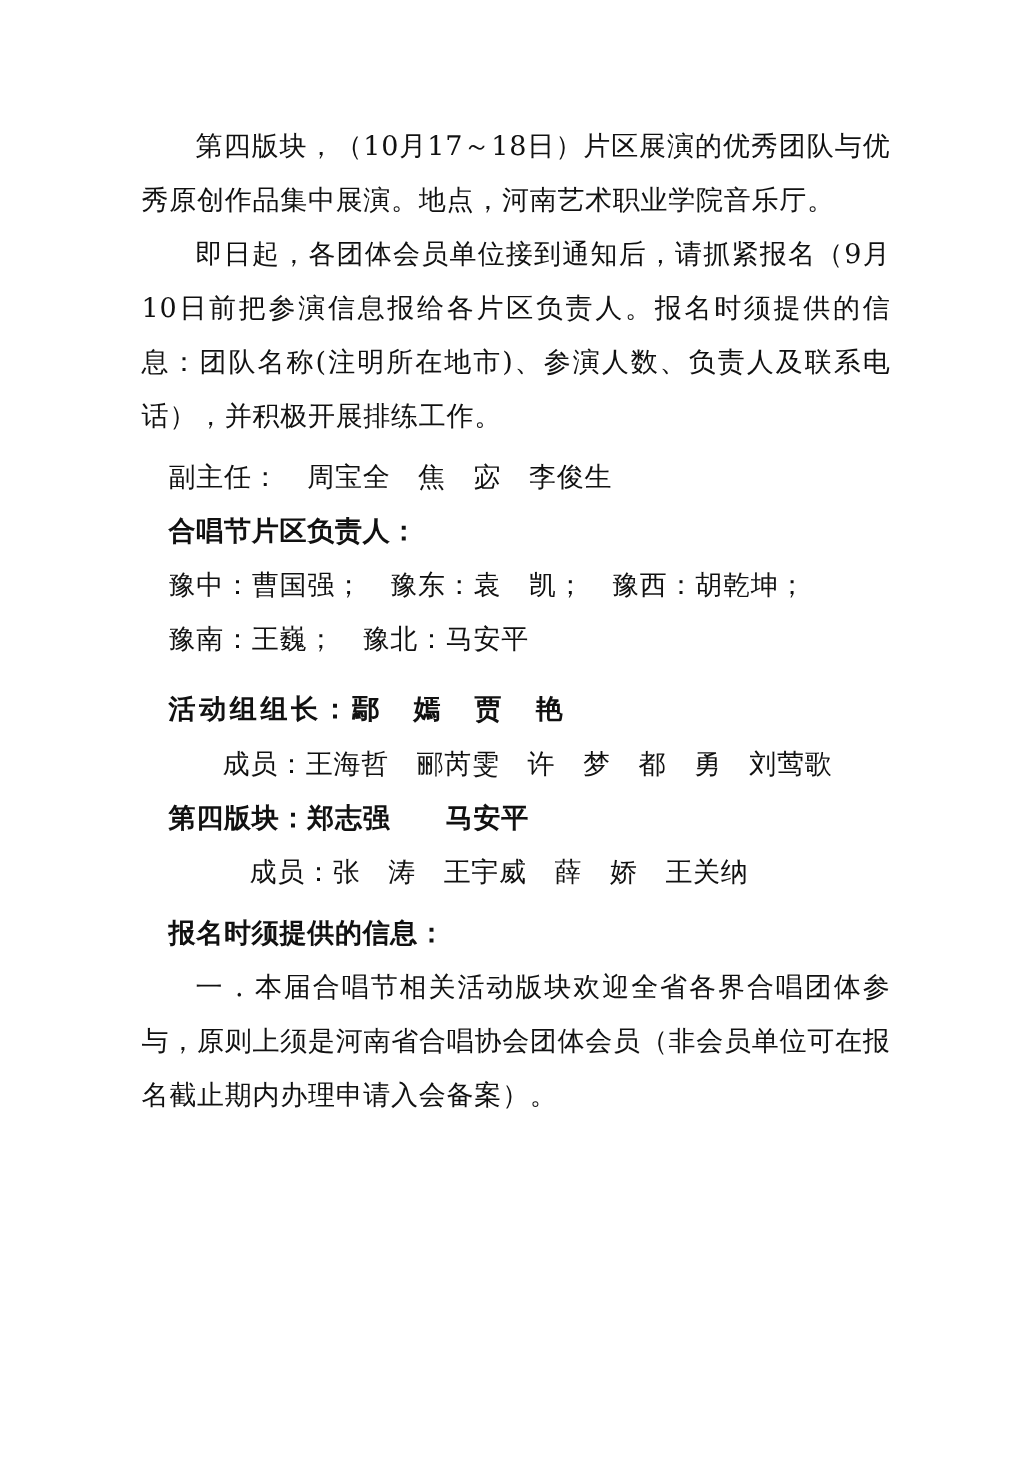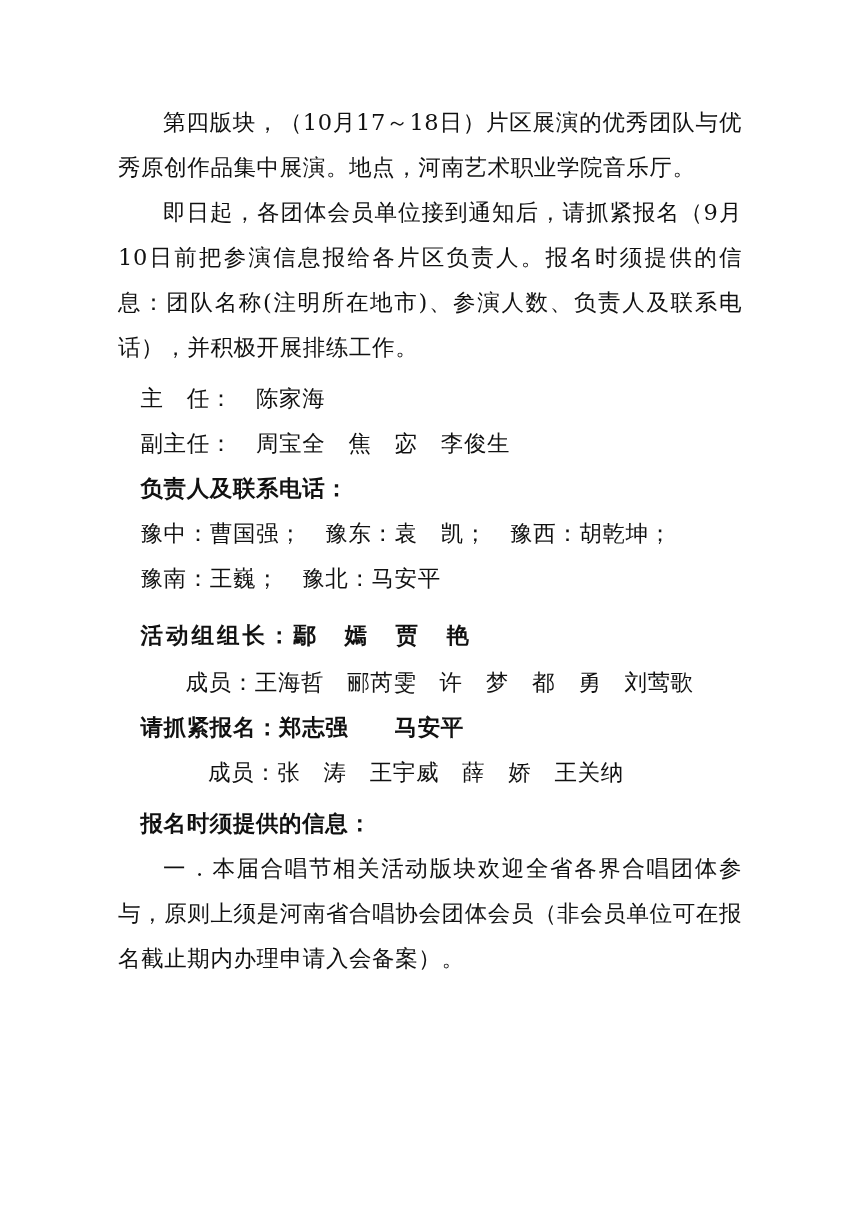--- a/index.html
+++ b/index.html
@@ -65,38 +65,37 @@
 <div class="page">
   <div class="doc-body">
 
     <p class="indent2">第四版块，（10月17～18日）片区展演的优秀团队与优秀原创作品集中展演。地点，河南艺术职业学院音乐厅。</p>
 
     <p class="indent2">即日起，各团体会员单位接到通知后，请抓紧报名（9月10日前把参演信息报给各片区负责人。报名时须提供的信息：团队名称(注明所在地市)、参演人数、负责人及联系电话），并积极开展排练工作。</p>
 
     <div class="small-gap"></div>
 
 
-    <p class="indent1">主　任：　陈家海</p>
 
     <p class="indent1">副主任：　周宝全　焦　宓　李俊生</p>
 
 
-    <p class="indent1 bold">负责人及联系电话：</p>
+    <p class="indent1 bold">合唱节片区负责人：</p>
 
     <p class="indent1">豫中：曹国强；　豫东：袁　凯；　豫西：胡乾坤；</p>
 
     <p class="indent1">豫南：王巍；　豫北：马安平</p>
 
     <div class="gap"></div>
 
     <p class="indent1 bold spaced">活动组组长：鄢　嫣　贾　艳</p>
 
     <p class="indent3">成员：王海哲　郦芮雯　许　梦　都　勇　刘莺歌</p>
 
-    <p class="indent1 bold">请抓紧报名：郑志强　　马安平</p>
+    <p class="indent1 bold">第四版块：郑志强　　马安平</p>
 
     <p class="indent4">成员：张　涛　王宇威　薛　娇　王关纳</p>
 
     <div class="small-gap"></div>
 
     <p class="indent1 bold">报名时须提供的信息：</p>
 
     <p class="indent2">一 . 本届合唱节相关活动版块欢迎全省各界合唱团体参与，原则上须是河南省合唱协会团体会员（非会员单位可在报名截止期内办理申请入会备案）。</p>
 
   </div>

